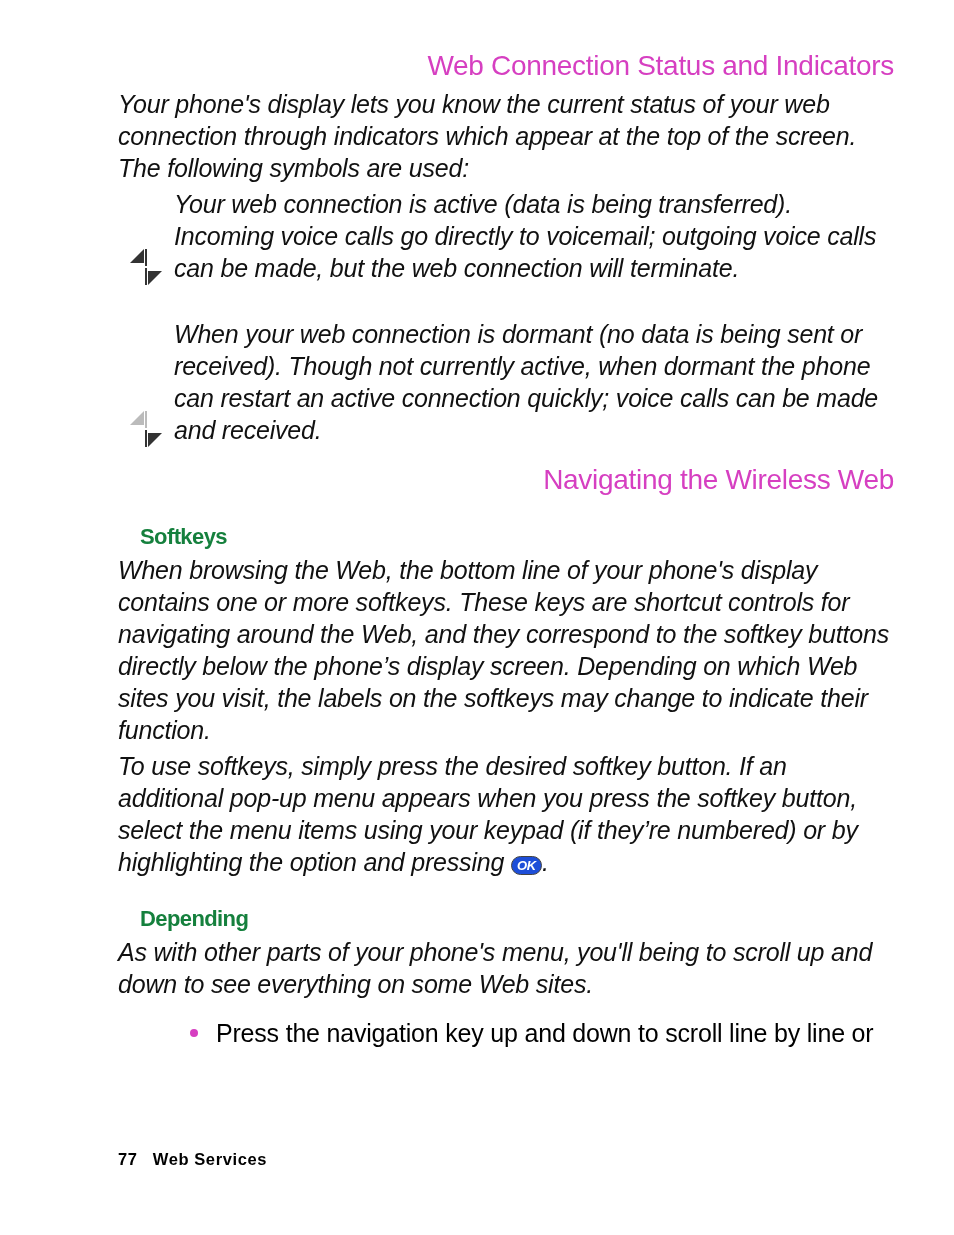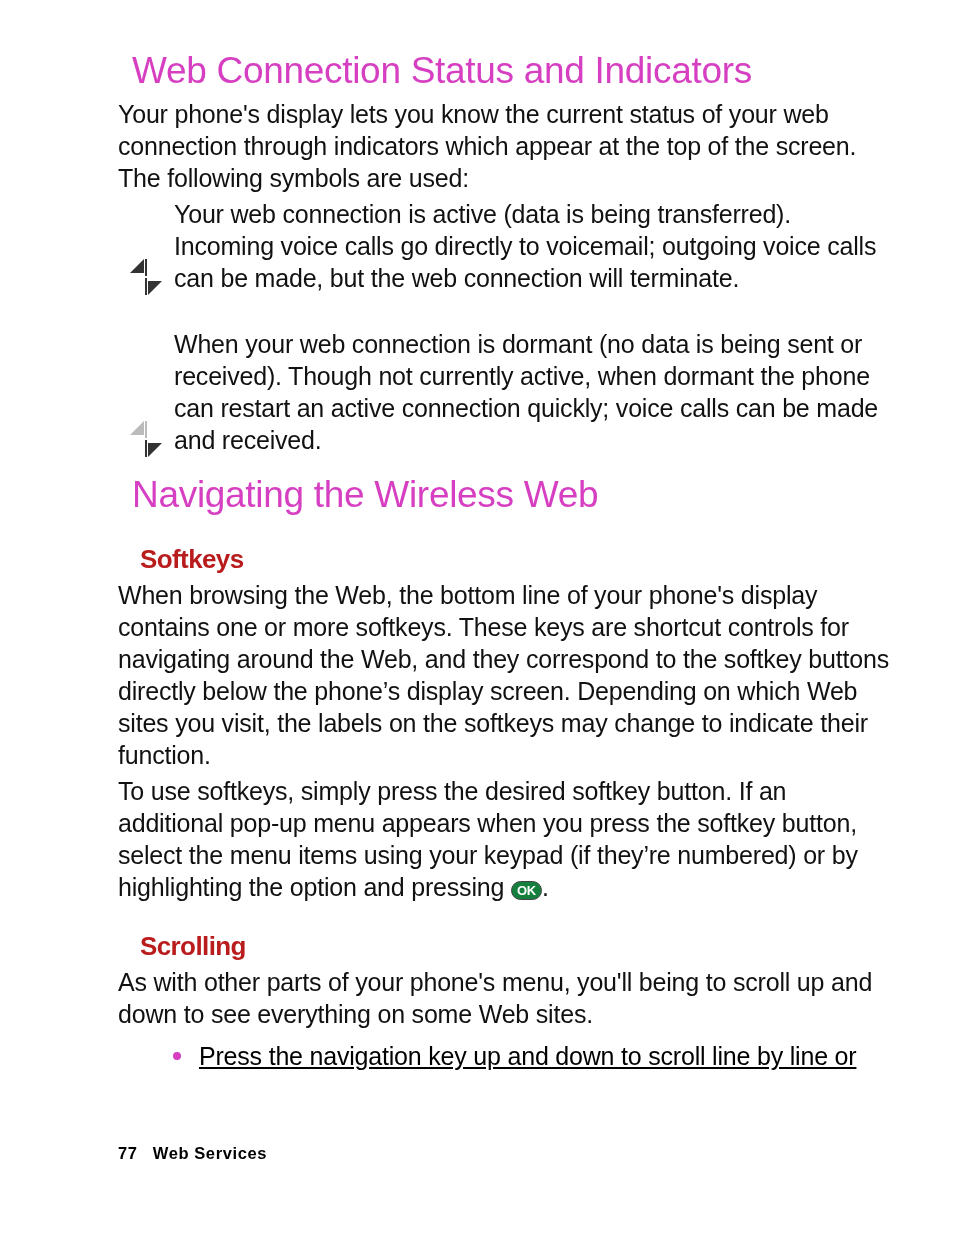--- a/index.html
+++ b/index.html
@@ -13,94 +13,95 @@
     box-sizing: border-box;
     position: relative;
   }
   .page {
     padding: 50px 60px 0 118px;
   }
   h2.section-title {
     font-family: "Helvetica Neue", Helvetica, Arial, sans-serif;
     font-weight: 400;
     color: #d63fc1;
-    font-size: 37px;
+    font-size: 28px;
     margin: 0 0 6px 14px;
     letter-spacing: -0.3px;
+    text-align: right;
   }
   p.body {
     font-size: 25px;
     line-height: 1.28;
     margin: 0 0 4px 0;
     color: #111;
     letter-spacing: -0.2px;
+    font-style: italic;
   }
   .icon-row {
     display: flex;
     align-items: flex-end;
     margin: 2px 0 14px 0;
   }
   .icon-cell {
     width: 56px;
     flex: 0 0 56px;
     display: flex;
     justify-content: center;
     padding-top: 4px;
   }
   .icon-row p.body {
     flex: 1;
   }
   h3.sub-title {
     font-family: "Helvetica Neue", Helvetica, Arial, sans-serif;
     font-weight: 800;
     font-stretch: condensed;
-    color: #b91c1c;
-    font-size: 26px;
+    color: #15803d;
+    font-size: 22px;
     margin: 28px 0 4px 22px;
     letter-spacing: -0.6px;
   }
   .ok-pill {
     display: inline-block;
-    background: #15803d;
+    background: #1d4ed8;
     color: #fff;
     font-weight: 700;
     font-size: 13px;
     border-radius: 10px;
     padding: 2px 5px 2px 5px;
     vertical-align: 1px;
     line-height: 1;
     border: 1px solid #444;
   }
   ul.bullets {
     list-style: none;
     padding: 0;
     margin: 10px 0 0 0;
   }
   ul.bullets li {
     display: flex;
     align-items: flex-start;
-    margin: 0;
-    text-decoration: underline;
+    margin: 17px;
   }
   ul.bullets li .dot {
     width: 8px;
     height: 8px;
     border-radius: 50%;
     background: #d63fc1;
     margin: 12px 18px 0 55px;
     flex: 0 0 8px;
   }
   ul.bullets li .txt {
     font-size: 25px;
     line-height: 1.28;
     letter-spacing: -0.2px;
   }
   .footer {
     position: absolute;
-    bottom: 72px;
+    bottom: 66px;
     left: 118px;
     font-family: "Helvetica Neue", Helvetica, Arial, sans-serif;
     font-weight: 800;
     font-stretch: condensed;
     font-size: 16.5px;
     letter-spacing: 0.6px;
   }
   .footer .pnum { margin-right: 10px; }
 </style>
 </head>
@@ -137,21 +138,21 @@
 
   <h2 class="section-title" style="margin-top:9px">Navigating the Wireless Web</h2>
 
   <h3 class="sub-title">Softkeys</h3>
   <p class="body">When browsing the Web, the bottom line of your phone's display contains one or more softkeys. These keys are shortcut controls for navigating around the Web, and they correspond to the softkey buttons directly below the phone’s display screen. Depending on which Web sites you visit, the labels on the softkeys may change to indicate their function.</p>
   <p class="body">
     <span>To use softkeys, simply press the desired softkey button. If an additional pop-up menu appears when you press the softkey button, select the menu items using your keypad (if they’re numbered) or by highlighting the option and pressing </span>
     <span class="ok-pill">OK</span><span>.</span>
   </p>
 
-  <h3 class="sub-title">Scrolling</h3>
+  <h3 class="sub-title">Depending</h3>
   <p class="body">As with other parts of your phone's menu, you'll being to scroll up and down to see everything on some Web sites.</p>
 
   <ul class="bullets">
     <li>
       <span class="dot"></span>
       <span class="txt">Press the navigation key up and down to scroll line by line or</span>
     </li>
   </ul>
 
 </div>

